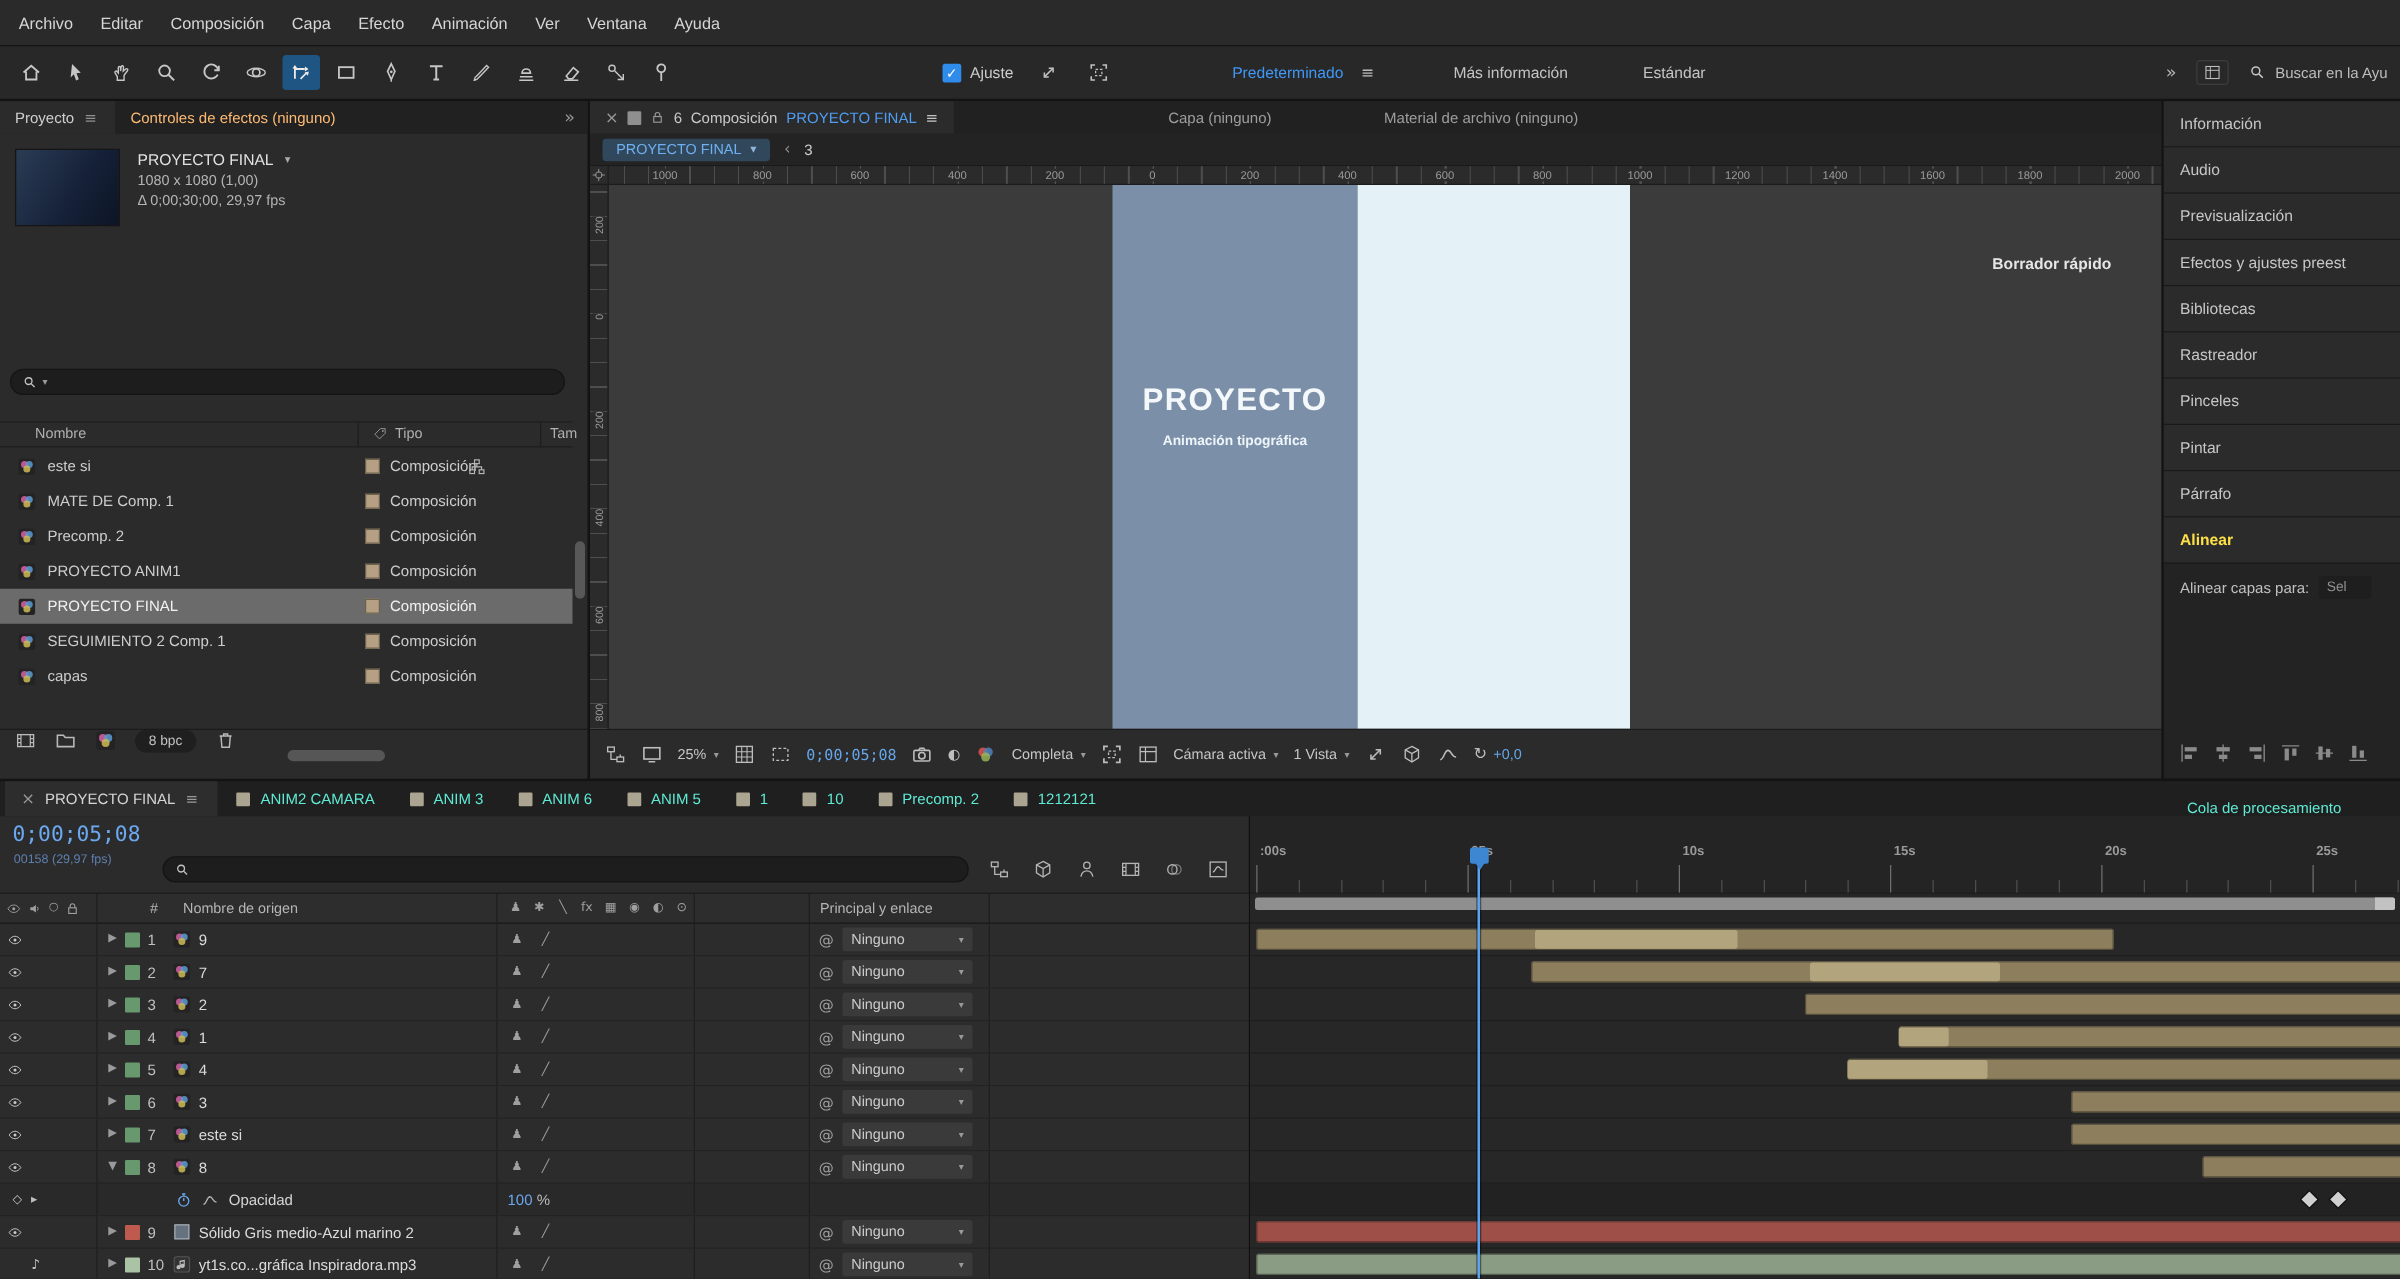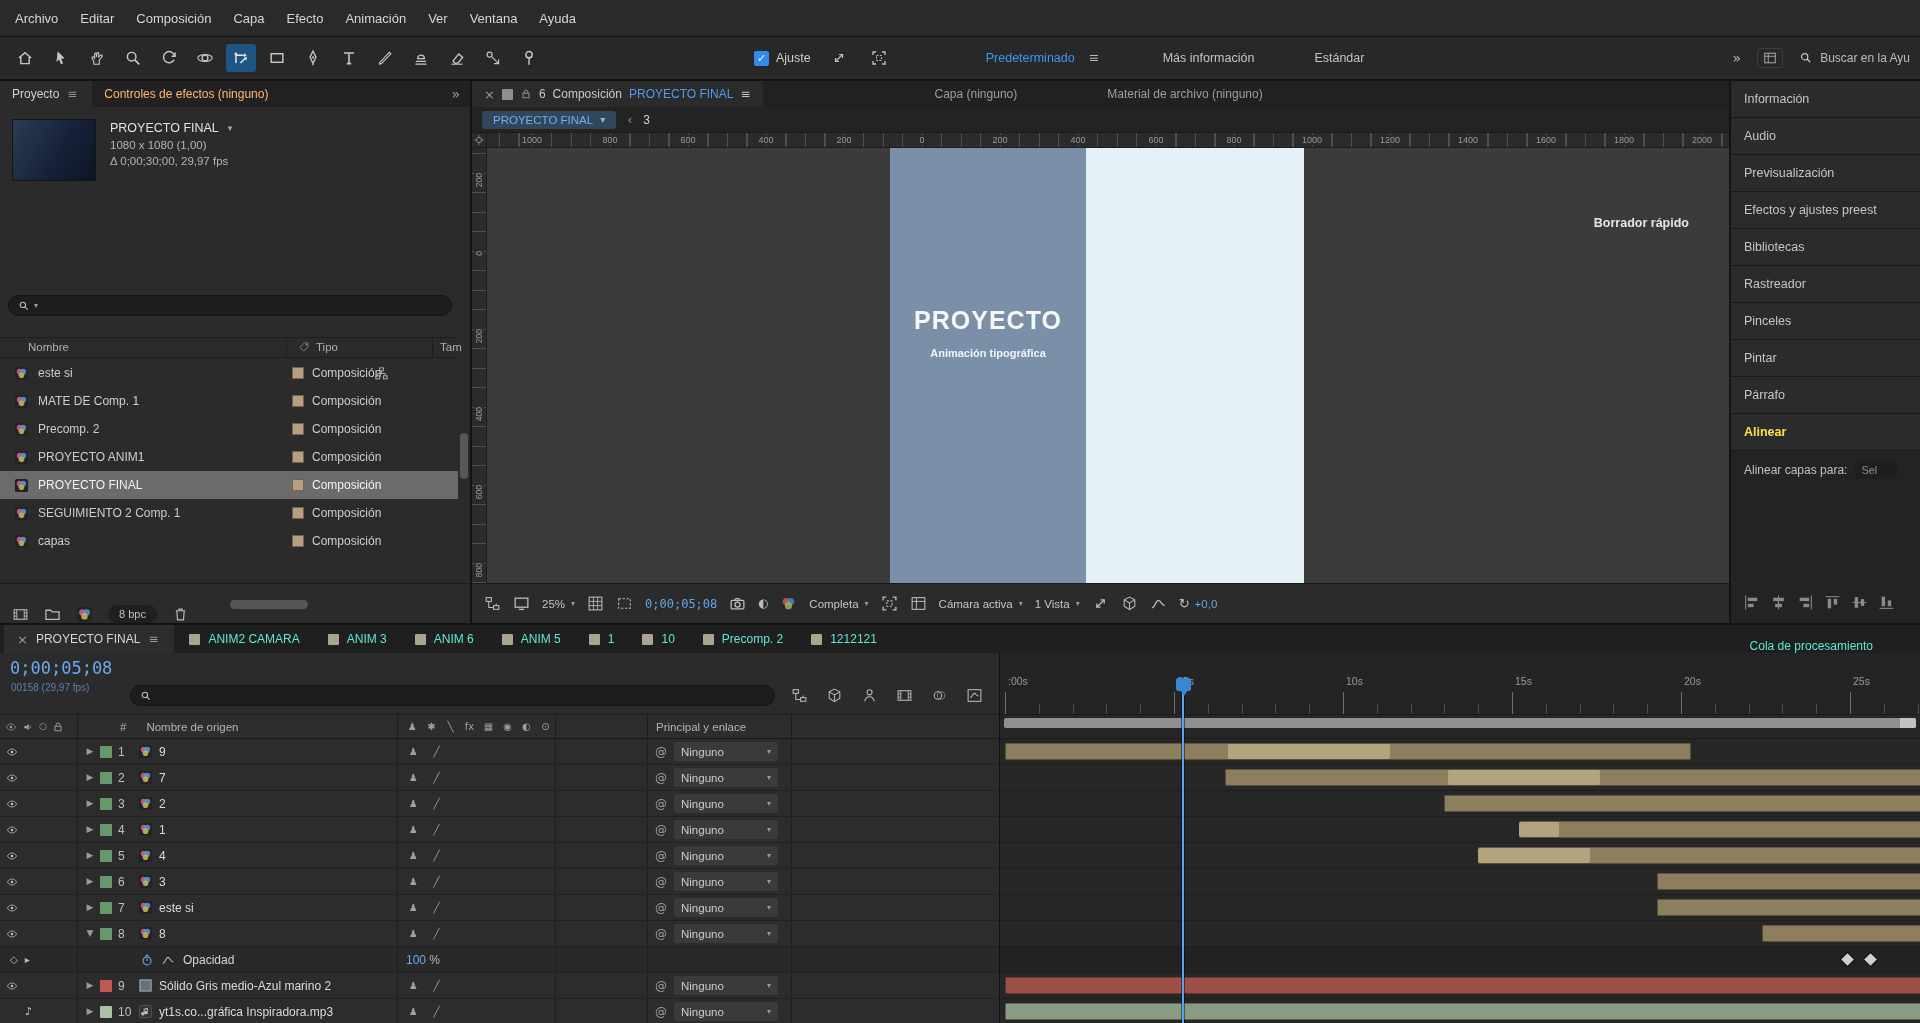--- a/index.html
+++ b/index.html
@@ -56,21 +56,21 @@
   .p-cols .cs{position:absolute;left:440px;top:3px;}
   .p-cols .sep{position:absolute;top:0;bottom:0;width:1px;background:#1e1e1e;}
   .p-rows{position:absolute;top:278px;left:0;right:12px;}
   .p-row{height:28px;display:flex;align-items:center;padding-left:14px;position:relative;color:#cdcdcd;}
   .p-row.selected{background:#6b6b6b;color:#f2f2f2;}
   .p-row .comp-ic{width:15px;height:15px;margin-right:9px;flex:none;}
   .p-row .typ{position:absolute;left:292px;display:flex;align-items:center;gap:8px;}
   .chip{width:12px;height:12px;background:#b5a083;border:1px solid #6f6350;display:inline-block;flex:none;}
   .p-row .used{width:15px;height:15px;position:absolute;left:374px;color:#b5b5b5;}
   .p-scroll{position:absolute;right:2px;top:352px;width:8px;height:46px;background:#585858;border-radius:4px;}
-  .p-foot{margin-top:auto;height:40px;border-top:1px solid #1b1b1b;display:flex;align-items:flex-end;gap:15px;padding:0 12px;position:relative;flex:none;}
+  .p-foot{margin-top:auto;height:40px;border-top:1px solid #1b1b1b;display:flex;align-items:flex-start;gap:15px;padding:0 12px;position:relative;flex:none;}
   .p-foot .icon{width:17px;height:17px;color:#b9b9b9;}
   .bpc{height:18px;background:#1f1f1f;border-radius:9px;padding:0 11px;font-size:11px;color:#c0c0c0;display:flex;align-items:center;}
   .p-hscroll{position:absolute;left:230px;top:16px;width:78px;height:9px;background:#565656;border-radius:5px;}
 
   
   .viewer{flex:1;background:#2b2b2b;display:flex;flex-direction:column;min-width:0;}
   .v-tabs{height:26px;background:#212121;display:flex;flex:none;}
   .v-tab{display:flex;align-items:center;gap:7px;padding:0 12px;color:#9e9e9e;font-size:12px;white-space:nowrap;}
   .v-tab.active{background:#2b2b2b;color:#c9c9c9;}
   .v-tab .x{color:#9a9a9a;font-size:13px;}
@@ -93,21 +93,21 @@
   .v-canvas{flex:1;position:relative;background:#3b3b3b;overflow:hidden;}
   .v-vruler{position:absolute;left:0;top:0;bottom:0;width:15px;background:#2b2b2b;border-right:1px solid #1c1c1c;
     background-image:repeating-linear-gradient(0deg,#4e4e4e 0 1px,transparent 1px 19.5px);z-index:3;}
   .vr-label{position:absolute;left:2px;font-size:8.5px;color:#9a9a9a;writing-mode:vertical-rl;transform:rotate(180deg);background:#2b2b2b;}
   .band{position:absolute;top:0;bottom:0;}
   .band.blue{left:418px;width:196px;}
   .band.light{left:614px;width:218px;}
   .canvas-text{position:absolute;left:418px;width:196px;top:158px;text-align:center;color:#f4f8fb;}
   .ct-title{font-size:25px;font-weight:bold;letter-spacing:1px;}
   .ct-sub{font-size:11px;margin-top:12px;font-weight:bold;color:#eef5fa;}
-  .draft{position:absolute;right:40px;top:68px;font-size:12.5px;font-weight:bold;color:#e6e6e6;}
+  .draft{position:absolute;right:40px;top:56px;font-size:12.5px;font-weight:bold;color:#e6e6e6;}
   .v-foot{height:40px;background:#2b2b2b;border-top:1px solid #1a1a1a;display:flex;align-items:center;gap:12px;padding:0 12px;font-size:11.5px;color:#c6c6c6;flex:none;white-space:nowrap;overflow:hidden;}
   .v-foot .icon{width:17px;height:17px;color:#bdbdbd;flex:none;}
   .vf-dd{display:flex;align-items:center;gap:6px;}
   .vf-dd .glyph{font-size:8px;color:#999;}
   .vf-tc{color:#64a6e8;font-family:"DejaVu Sans Mono",monospace;font-size:12px;}
   .vf-exp{color:#64a6e8;display:flex;align-items:center;gap:5px;}
   .vf-exp .glyph{color:#bdbdbd;font-size:13px;}
 
   
   .rightpanel{width:189px;background:#232323;display:flex;flex-direction:column;}
@@ -170,21 +170,21 @@
   .dd{height:19px;background:#3a3a3a;border-radius:2px;display:flex;align-items:center;justify-content:space-between;padding:0 7px;width:104px;color:#cccccc;font-size:11.5px;}
   .dd .glyph{font-size:8px;color:#999;}
   .lrow.prop{background:#292929;}
   .kf-ic{color:#bfbfbf;font-size:10px;margin-left:7px;}
   .watch{width:14px;height:14px;color:#6ca8f0;margin-left:62px;flex:none;}
   .graphic{width:14px;height:14px;color:#b5b5b5;margin-left:7px;flex:none;}
   .pname{margin-left:8px;color:#d5d5d5;}
   .val{color:#b9b9b9;}
   .val b{color:#6ca8f0;font-weight:normal;}
 
-  .tl-right{flex:1;position:relative;background:#262626;min-width:0;display:flex;flex-direction:column;}
+  .tl-right{flex:1;position:relative;background:#262626;min-width:0;display:flex;flex-direction:column;font-weight:bold;}
   .tr-ruler{height:62px;background:#242424;border-bottom:1px solid #1c1c1c;position:relative;flex:none;}
   .tr-label{position:absolute;top:22px;font-size:10.5px;color:#9a9a9a;}
   .tick{position:absolute;bottom:0;width:1px;background:#5a5a5a;}
   .tr-work{height:24px;background:#262626;border-bottom:1px solid #1c1c1c;position:relative;flex:none;}
   .work-bar{position:absolute;left:4px;right:4px;top:3px;height:10px;background:#8f8f8f;border-radius:2px;}
   .work-bar i{position:absolute;right:0;top:0;bottom:0;width:16px;background:#c2c2c2;border-radius:0 2px 2px 0;}
   .tr-tracks{flex:1;position:relative;overflow:hidden;}
   .track{height:26px;border-bottom:1px solid #1e1e1e;position:relative;background:#272727;overflow:hidden;}
   .track.prop{background:#222222;}
   .bar{position:absolute;top:4px;height:17px;border-radius:2px;box-shadow:inset 0 0 0 1px rgba(0,0,0,.38),inset 0 1px 0 rgba(255,255,255,.12);}

